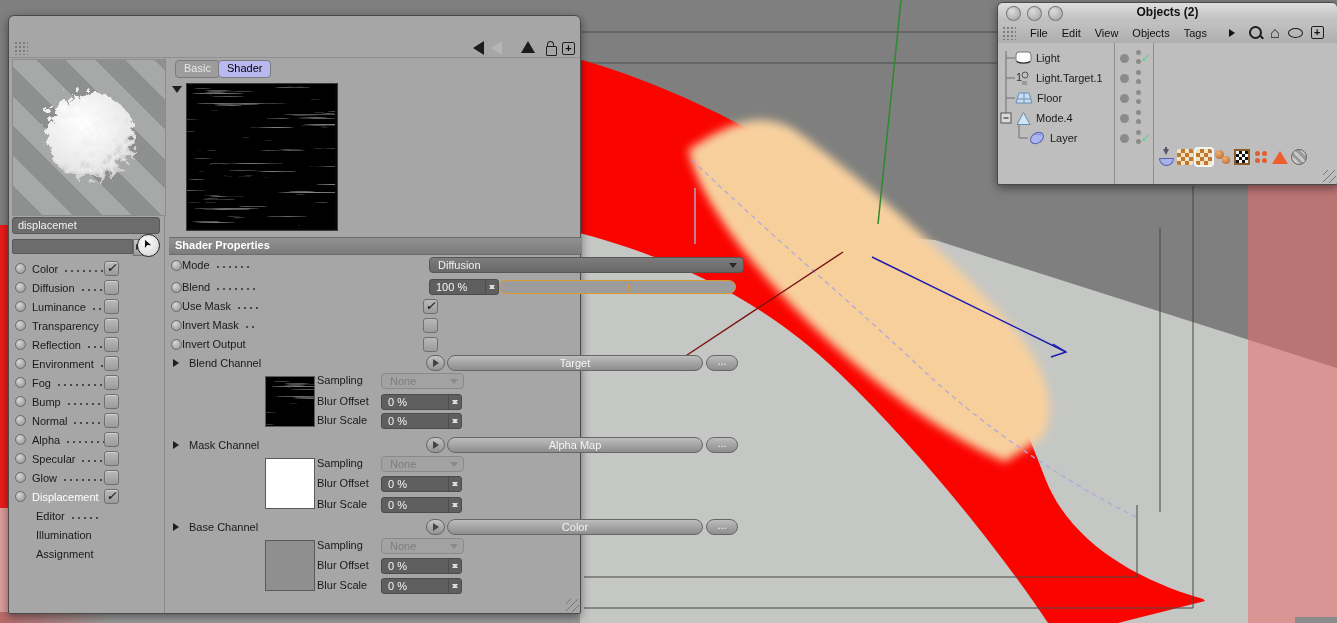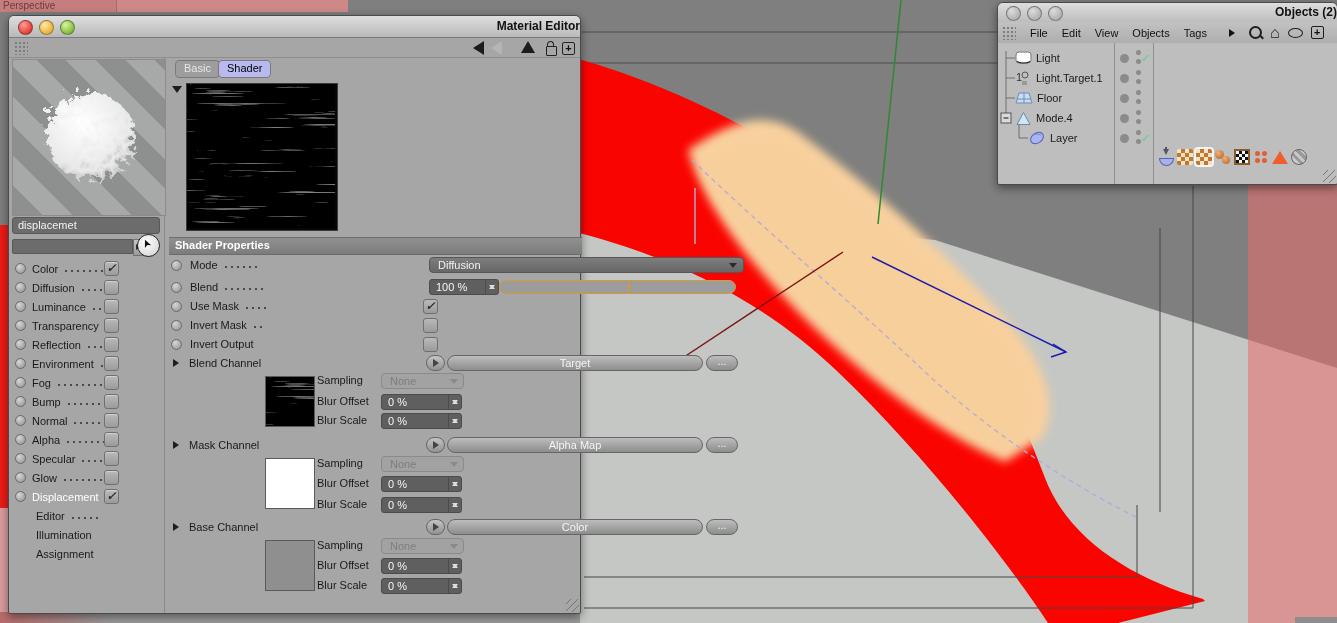--- a/index.html
+++ b/index.html
@@ -11,21 +11,21 @@
   
   #persp-band{position:absolute;left:0;top:0;width:348px;height:12px;background:#cf8888;z-index:1;}
   #persp-tab{position:absolute;left:0;top:0;width:116px;height:12px;background:#c57d7d;border-right:1px solid #a96a6a;}
   #persp-label{position:absolute;left:3px;top:0px;font-size:10px;line-height:12px;color:#6d3c3c;}
 
   
   .window{position:absolute;background:#a6a6a6;border:1px solid #4a4a4a;border-radius:6px 6px 2px 2px;
           box-shadow:0 3px 10px rgba(0,0,0,.45);z-index:10;}
   .titlebar{position:absolute;left:0;top:0;right:0;height:21px;border-radius:5px 5px 0 0;
             background:linear-gradient(#dedede,#b9b9b9);border-bottom:1px solid #7c7c7c;}
-  .title{position:absolute;left:0;right:0;top:3px;text-align:right;font-weight:bold;font-size:12px;color:#111;}
+  .title{position:absolute;left:0;right:0;top:3px;text-align:center;font-weight:bold;font-size:12px;color:#111;}
   .tl{position:absolute;top:4px;width:13px;height:13px;border-radius:50%;border:1px solid rgba(0,0,0,.35);}
   .tl.red{background:radial-gradient(circle at 35% 30%,#ff9d94,#e3413a 70%);}
   .tl.yel{background:radial-gradient(circle at 35% 30%,#ffe9a8,#e8b33c 70%);}
   .tl.grn{background:radial-gradient(circle at 35% 30%,#d6f5a0,#83bd3c 70%);}
   .tl.off{background:radial-gradient(circle at 35% 30%,#dcdcdc,#b3b3b3 70%);}
   .grip{width:14px;height:14px;background-image:radial-gradient(circle,#7c7c7c 1px,transparent 1.2px);background-size:4px 4px;}
   .rgrip{position:absolute;right:1px;bottom:1px;width:13px;height:13px;
          background:repeating-linear-gradient(135deg,transparent 0 3px,#777 3px 4px,transparent 4px 5px);}
 
   
@@ -73,21 +73,21 @@
        font-size:11px;}
   #tab-basic{left:166px;background:#9d9d9d;color:#e6e6e6;}
   #tab-shader{left:209px;background:#b9b9f1;color:#000;}
   #shader-expander{position:absolute;left:163px;top:70px;width:0;height:0;border:5px solid transparent;border-top:7px solid #1e1e1e;}
   #tex-preview{position:absolute;left:177px;top:67px;width:150px;height:146px;border:1px solid #3a3a3a;background:#060606;}
 
   #props-header{position:absolute;left:160px;top:221px;width:407px;height:15px;background:linear-gradient(#909090,#7c7c7c);
       border-top:1px solid #6c6c6c;border-bottom:1px solid #6c6c6c;color:#fff;font-weight:bold;padding:1px 0 0 6px;}
   .prow{position:absolute;left:160px;width:407px;height:16px;display:flex;align-items:center;}
   .prow .rc{margin-left:2px;}
-  .plabel{margin-left:8px;white-space:nowrap;}
+  .plabel{margin-left:0;white-space:nowrap;}
   .pld{height:2px;margin:4px 0 0 5px;background-image:radial-gradient(circle,#4a4a4a 0.9px,transparent 1px);
        background-size:6px 2px;background-repeat:repeat-x;flex:0 0 auto;}
   .dd{position:absolute;left:260px;width:305px;height:14px;background:linear-gradient(#7d7d7d,#676767);
       border:1px solid #565656;border-radius:4px;color:#f2f2f2;padding:0 0 0 8px;line-height:14px;}
   .dd:after{content:"";position:absolute;right:6px;top:5px;border:4px solid transparent;border-top:5px solid #2a2a2a;}
   .vbox{position:absolute;width:62px;height:14px;background:#5f5f5f;border:1px solid #4c4c4c;border-radius:3px;
         color:#f5f5f5;padding-left:6px;line-height:14px;}
   .vbox .st{position:absolute;right:0;top:0;width:12px;height:100%;border-left:1px solid #4c4c4c;}
   .vbox .st:before{content:"";position:absolute;left:3px;top:2px;border:3px solid transparent;border-bottom:4px solid #ddd;}
   .vbox .st:after{content:"";position:absolute;left:3px;bottom:2px;border:3px solid transparent;border-top:4px solid #ddd;}
@@ -198,34 +198,23 @@
       </g>
 
       <rect x="1248" y="140" width="89" height="483" fill="#e96c6c" opacity="0.55"></rect>
 
       <rect x="0" y="225" width="8" height="283" fill="#ec1c19"></rect>
       <rect x="0" y="508" width="8" height="104" fill="#ec7c7c" opacity="0.55"></rect>
       <rect x="0" y="612" width="580" height="11" fill="#9b9b9b"></rect>
       <rect x="0" y="612" width="110" height="11" fill="url(#lgred)"></rect>
       <rect x="1295" y="617" width="42" height="6" fill="#8c8c8c"></rect>
     </svg>
-    <div id="persp-band">
-      <div id="persp-tab">
-        <span id="persp-label">Perspective</span>
-      </div>
-    </div>
   </div>
 
   <div id="mat-win" class="window">
-    <div class="titlebar">
-      <i class="tl red" style="left:9px"></i>
-      <i class="tl yel" style="left:30px"></i>
-      <i class="tl grn" style="left:51px"></i>
-      <div class="title">Material Editor</div>
-    </div>
     <div id="mat-toolbar">
       <div class="grip" style="position:absolute;left:5px;top:3px;"></div>
       <div class="ticon arr-left" style="left:464px"></div>
       <div class="ticon arr-left ghost" style="left:482px"></div>
       <div class="ticon arr-up" style="left:512px"></div>
       <div class="lock" style="left:537px;top:8px"></div>
       <div class="plusbox" style="left:553px;top:4px">+</div>
     </div>
     <div id="mat-sep"></div>
 

